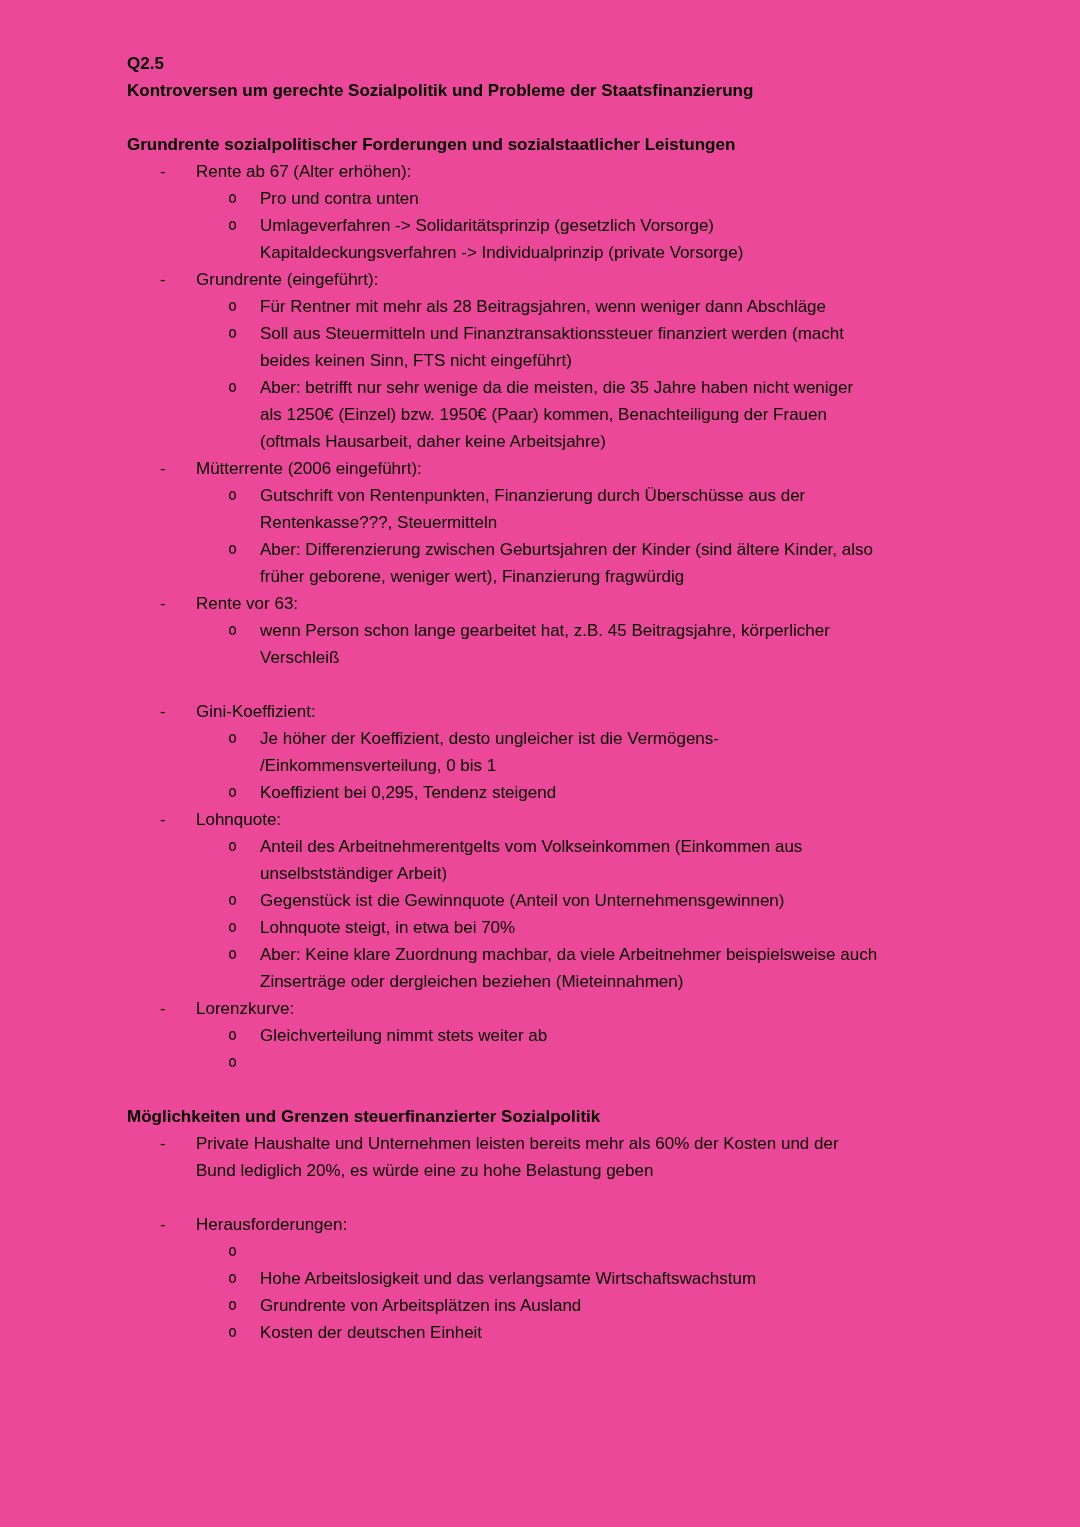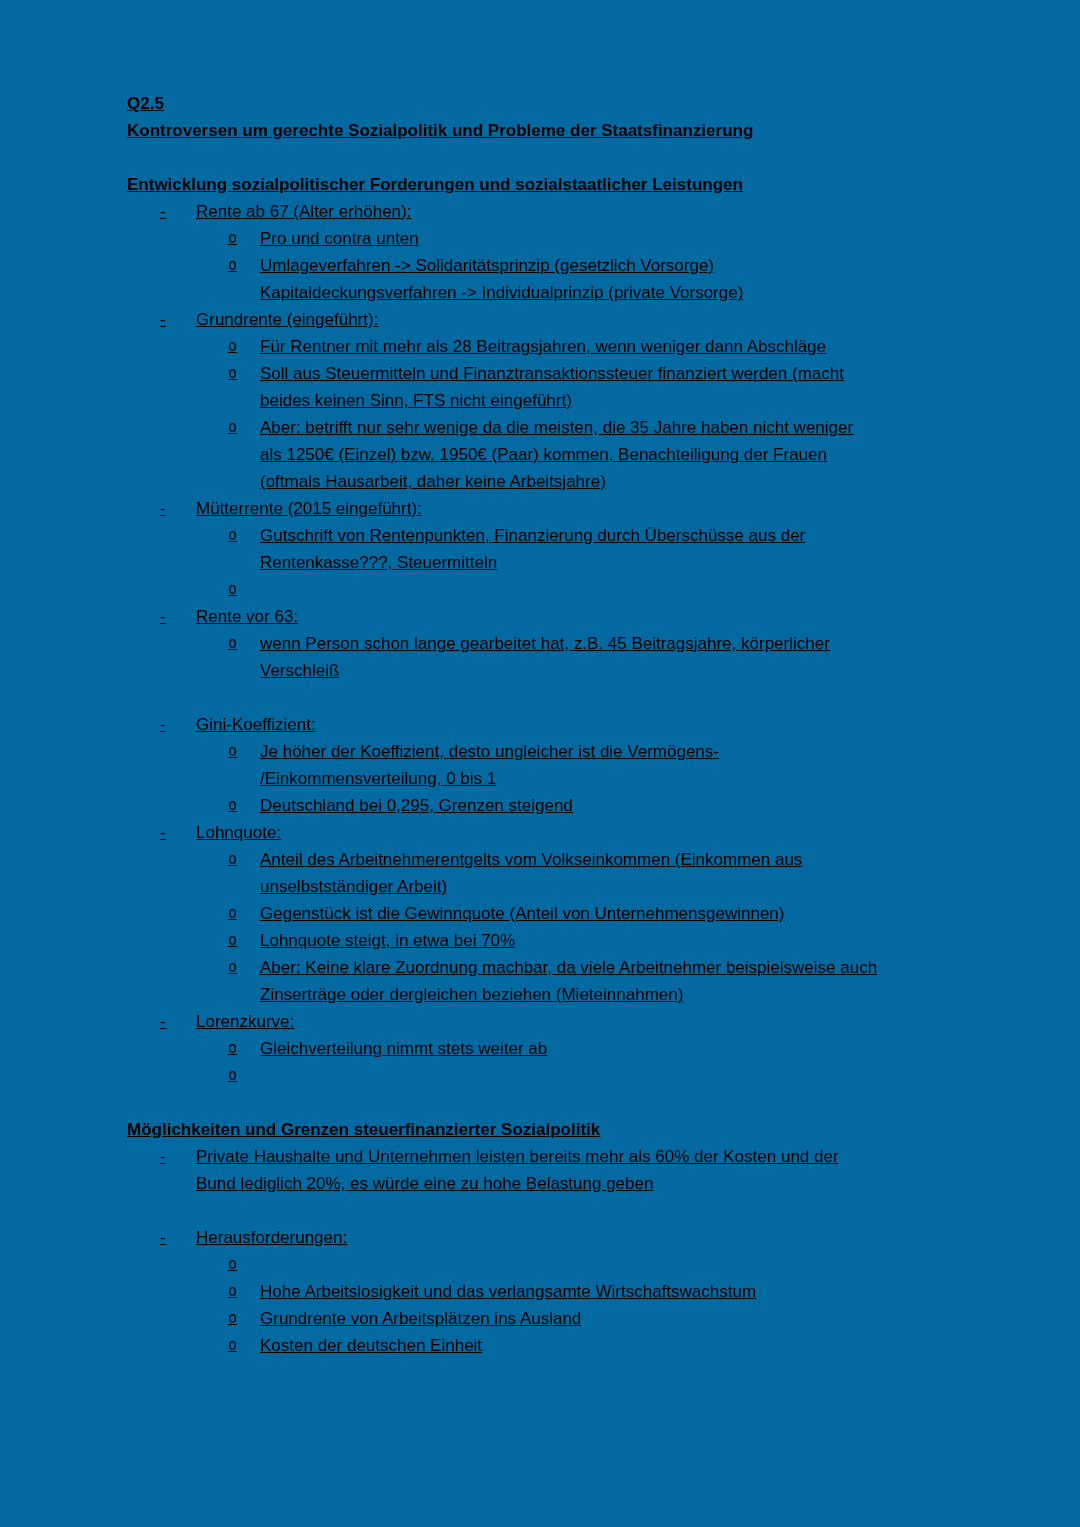--- a/index.html
+++ b/index.html
@@ -4,29 +4,28 @@
 <style>
   html, body {
     margin: 0;
     padding: 0;
     background: #ffffff;
   }
   .page {
     position: relative;
     width: 1080px;
     height: 1527px;
-    background: #0369a1;
+    background: #ec4899;
     color: #000000;
     font-family: "Liberation Sans", sans-serif;
     font-size: 17px;
     line-height: 27px;
     box-sizing: border-box;
-    padding: 90px 125px 40px 127px;
+    padding: 50px 125px 40px 127px;
     overflow: hidden;
-    text-decoration: underline;
   }
   .doc-code,
   .doc-title,
   .section-heading {
     font-weight: bold;
   }
   .section-heading {
     margin-top: 27px;
   }
   .item {
@@ -54,21 +53,21 @@
     margin-top: 27px;
   }
 </style>
 </head>
 <body>
 
 <main class="page">
   <div class="doc-code">Q2.5</div>
   <div class="doc-title">Kontroversen um gerechte Sozialpolitik und Probleme der Staatsfinanzierung</div>
   <div id="sections">
-      <div class="section-heading">Entwicklung sozialpolitischer Forderungen und sozialstaatlicher Leistungen</div>
+      <div class="section-heading">Grundrente sozialpolitischer Forderungen und sozialstaatlicher Leistungen</div>
       <div class="item">
         <span class="marker">-</span>
         <span class="txt">Rente ab 67 (Alter erhöhen):</span>
       </div>
       <div class="sub">
         <span class="marker">o</span>
         <span class="txt">Pro und contra unten</span>
       </div>
       <div class="sub">
         <span class="marker">o</span>
@@ -89,29 +88,31 @@
 beides keinen Sinn, FTS nicht eingeführt)</span>
       </div>
       <div class="sub">
         <span class="marker">o</span>
         <span class="txt">Aber: betrifft nur sehr wenige da die meisten, die 35 Jahre haben nicht weniger
 als 1250€ (Einzel) bzw. 1950€ (Paar) kommen, Benachteiligung der Frauen
 (oftmals Hausarbeit, daher keine Arbeitsjahre)</span>
       </div>
       <div class="item">
         <span class="marker">-</span>
-        <span class="txt">Mütterrente (2015 eingeführt):</span>
+        <span class="txt">Mütterrente (2006 eingeführt):</span>
       </div>
       <div class="sub">
         <span class="marker">o</span>
         <span class="txt">Gutschrift von Rentenpunkten, Finanzierung durch Überschüsse aus der
 Rentenkasse???, Steuermitteln</span>
       </div>
       <div class="sub">
         <span class="marker">o</span>
+        <span class="txt">Aber: Differenzierung zwischen Geburtsjahren der Kinder (sind ältere Kinder, also
+früher geborene, weniger wert), Finanzierung fragwürdig</span>
       </div>
       <div class="item">
         <span class="marker">-</span>
         <span class="txt">Rente vor 63:</span>
       </div>
       <div class="sub">
         <span class="marker">o</span>
         <span class="txt">wenn Person schon lange gearbeitet hat, z.B. 45 Beitragsjahre, körperlicher
 Verschleiß</span>
       </div>
@@ -119,21 +120,21 @@
         <span class="marker">-</span>
         <span class="txt">Gini-Koeffizient:</span>
       </div>
       <div class="sub">
         <span class="marker">o</span>
         <span class="txt">Je höher der Koeffizient, desto ungleicher ist die Vermögens-
 /Einkommensverteilung, 0 bis 1</span>
       </div>
       <div class="sub">
         <span class="marker">o</span>
-        <span class="txt">Deutschland bei 0,295, Grenzen steigend</span>
+        <span class="txt">Koeffizient bei 0,295, Tendenz steigend</span>
       </div>
       <div class="item">
         <span class="marker">-</span>
         <span class="txt">Lohnquote:</span>
       </div>
       <div class="sub">
         <span class="marker">o</span>
         <span class="txt">Anteil des Arbeitnehmerentgelts vom Volkseinkommen (Einkommen aus
 unselbstständiger Arbeit)</span>
       </div>

